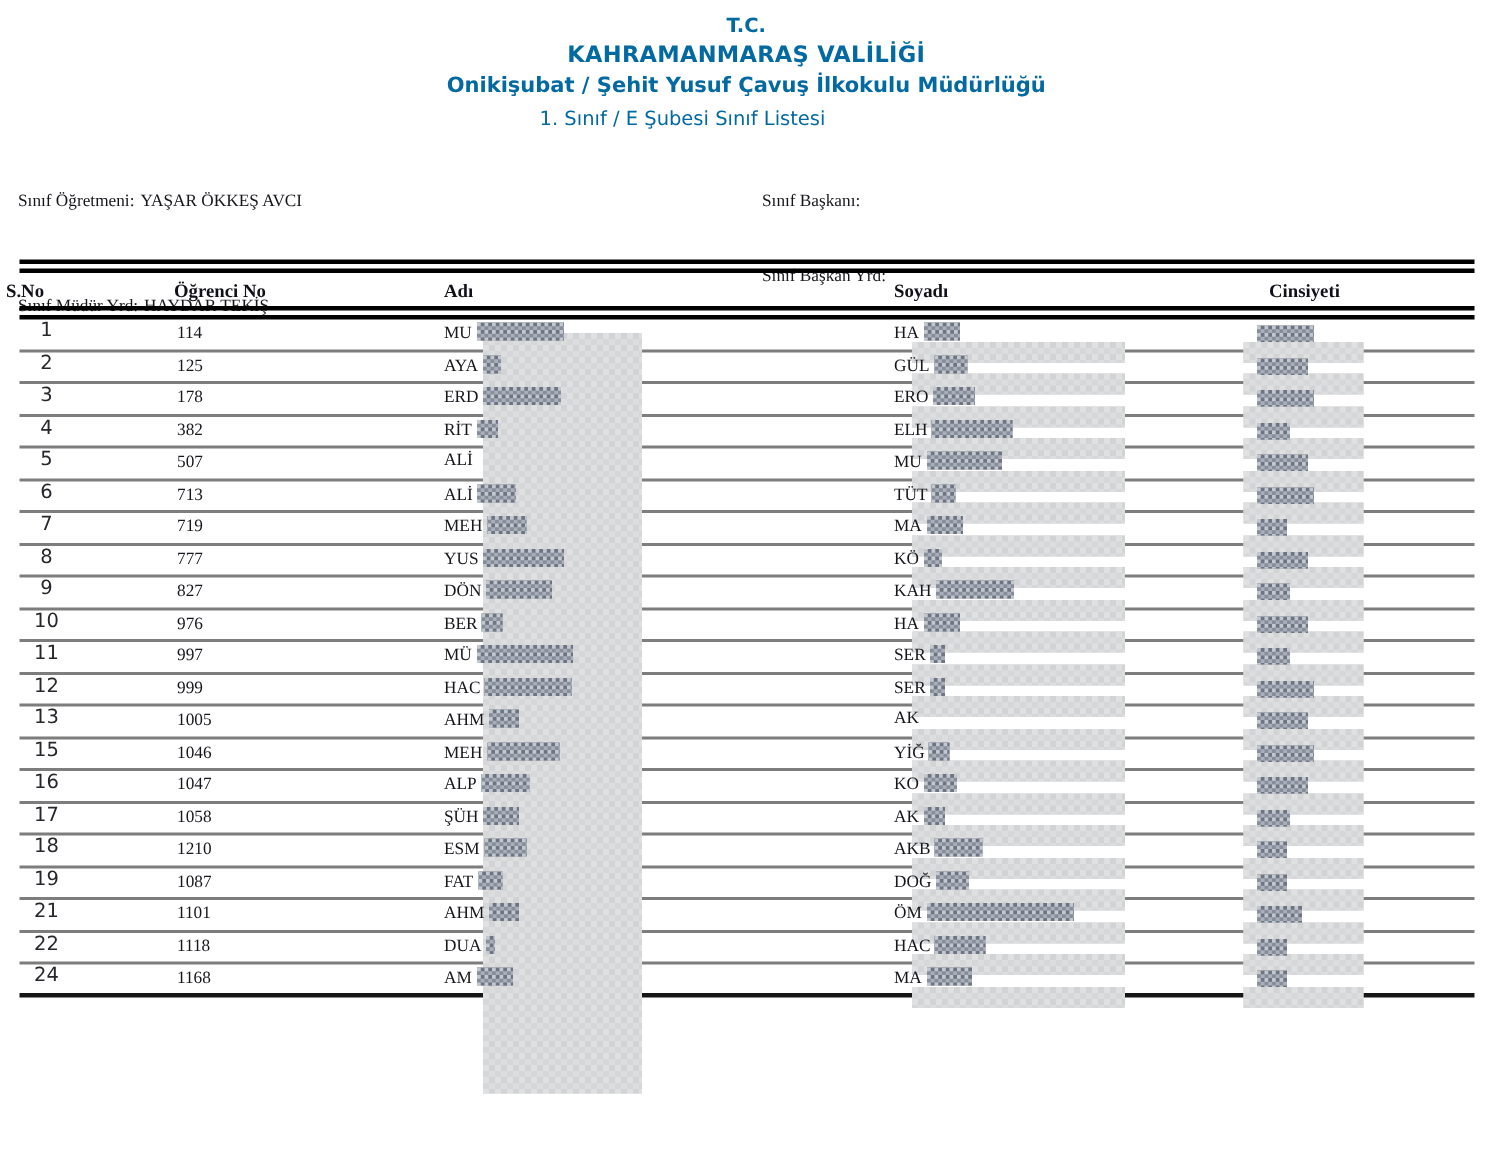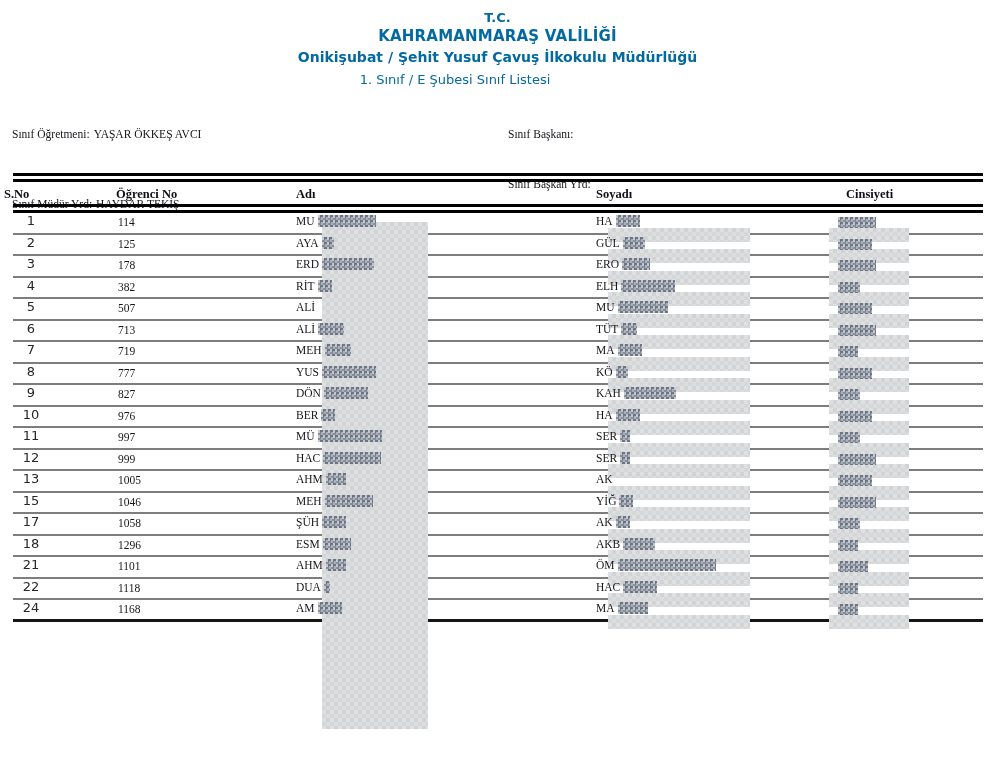--- a/index.html
+++ b/index.html
@@ -243,43 +243,63 @@
       <span class="sno">15</span>
       <span class="ono">1046</span>
       <span class="adi"><span class="adi-prefix">MEH</span><span class="rx adi-rx" style="width: 48px;"></span></span>
       <span class="soy"><span class="soy-prefix">YİĞ</span><span class="rx soy-rx" style="width: 14px;"></span></span>
       <span class="cins-rx" style="width: 38px;"></span>
       <span class="bar bar-soy"></span>
       <span class="bar bar-cins"></span>
       <span class="sep"></span>
     </div>
 
+    <div class="row">
+      <span class="sno">16</span>
+      <span class="ono">1047</span>
+      <span class="adi"><span class="adi-prefix">ALP</span><span class="rx adi-rx" style="width: 32px;"></span></span>
+      <span class="soy"><span class="soy-prefix">KO</span><span class="rx soy-rx" style="width: 22px;"></span></span>
+      <span class="cins-rx" style="width: 34px;"></span>
+      <span class="bar bar-soy"></span>
+      <span class="bar bar-cins"></span>
+      <span class="sep"></span>
+    </div>
 
     <div class="row">
       <span class="sno">17</span>
       <span class="ono">1058</span>
       <span class="adi"><span class="adi-prefix">ŞÜH</span><span class="rx adi-rx" style="width: 24px;"></span></span>
       <span class="soy"><span class="soy-prefix">AK</span><span class="rx soy-rx" style="width: 14px;"></span></span>
       <span class="cins-rx" style="width: 22px;"></span>
       <span class="bar bar-soy"></span>
       <span class="bar bar-cins"></span>
       <span class="sep"></span>
     </div>
 
     <div class="row">
       <span class="sno">18</span>
-      <span class="ono">1296</span>
+      <span class="ono">1210</span>
       <span class="adi"><span class="adi-prefix">ESM</span><span class="rx adi-rx" style="width: 28px;"></span></span>
       <span class="soy"><span class="soy-prefix">AKB</span><span class="rx soy-rx" style="width: 32px;"></span></span>
       <span class="cins-rx" style="width: 20px;"></span>
       <span class="bar bar-soy"></span>
       <span class="bar bar-cins"></span>
       <span class="sep"></span>
     </div>
 
+    <div class="row">
+      <span class="sno">19</span>
+      <span class="ono">1087</span>
+      <span class="adi"><span class="adi-prefix">FAT</span><span class="rx adi-rx" style="width: 16px;"></span></span>
+      <span class="soy"><span class="soy-prefix">DOĞ</span><span class="rx soy-rx" style="width: 22px;"></span></span>
+      <span class="cins-rx" style="width: 20px;"></span>
+      <span class="bar bar-soy"></span>
+      <span class="bar bar-cins"></span>
+      <span class="sep"></span>
+    </div>
 
 
     <div class="row">
       <span class="sno">21</span>
       <span class="ono">1101</span>
       <span class="adi"><span class="adi-prefix">AHM</span><span class="rx adi-rx" style="width: 20px;"></span></span>
       <span class="soy"><span class="soy-prefix">ÖM</span><span class="rx soy-rx" style="width: 98px;"></span></span>
       <span class="cins-rx" style="width: 30px;"></span>
       <span class="bar bar-soy"></span>
       <span class="bar bar-cins"></span>

